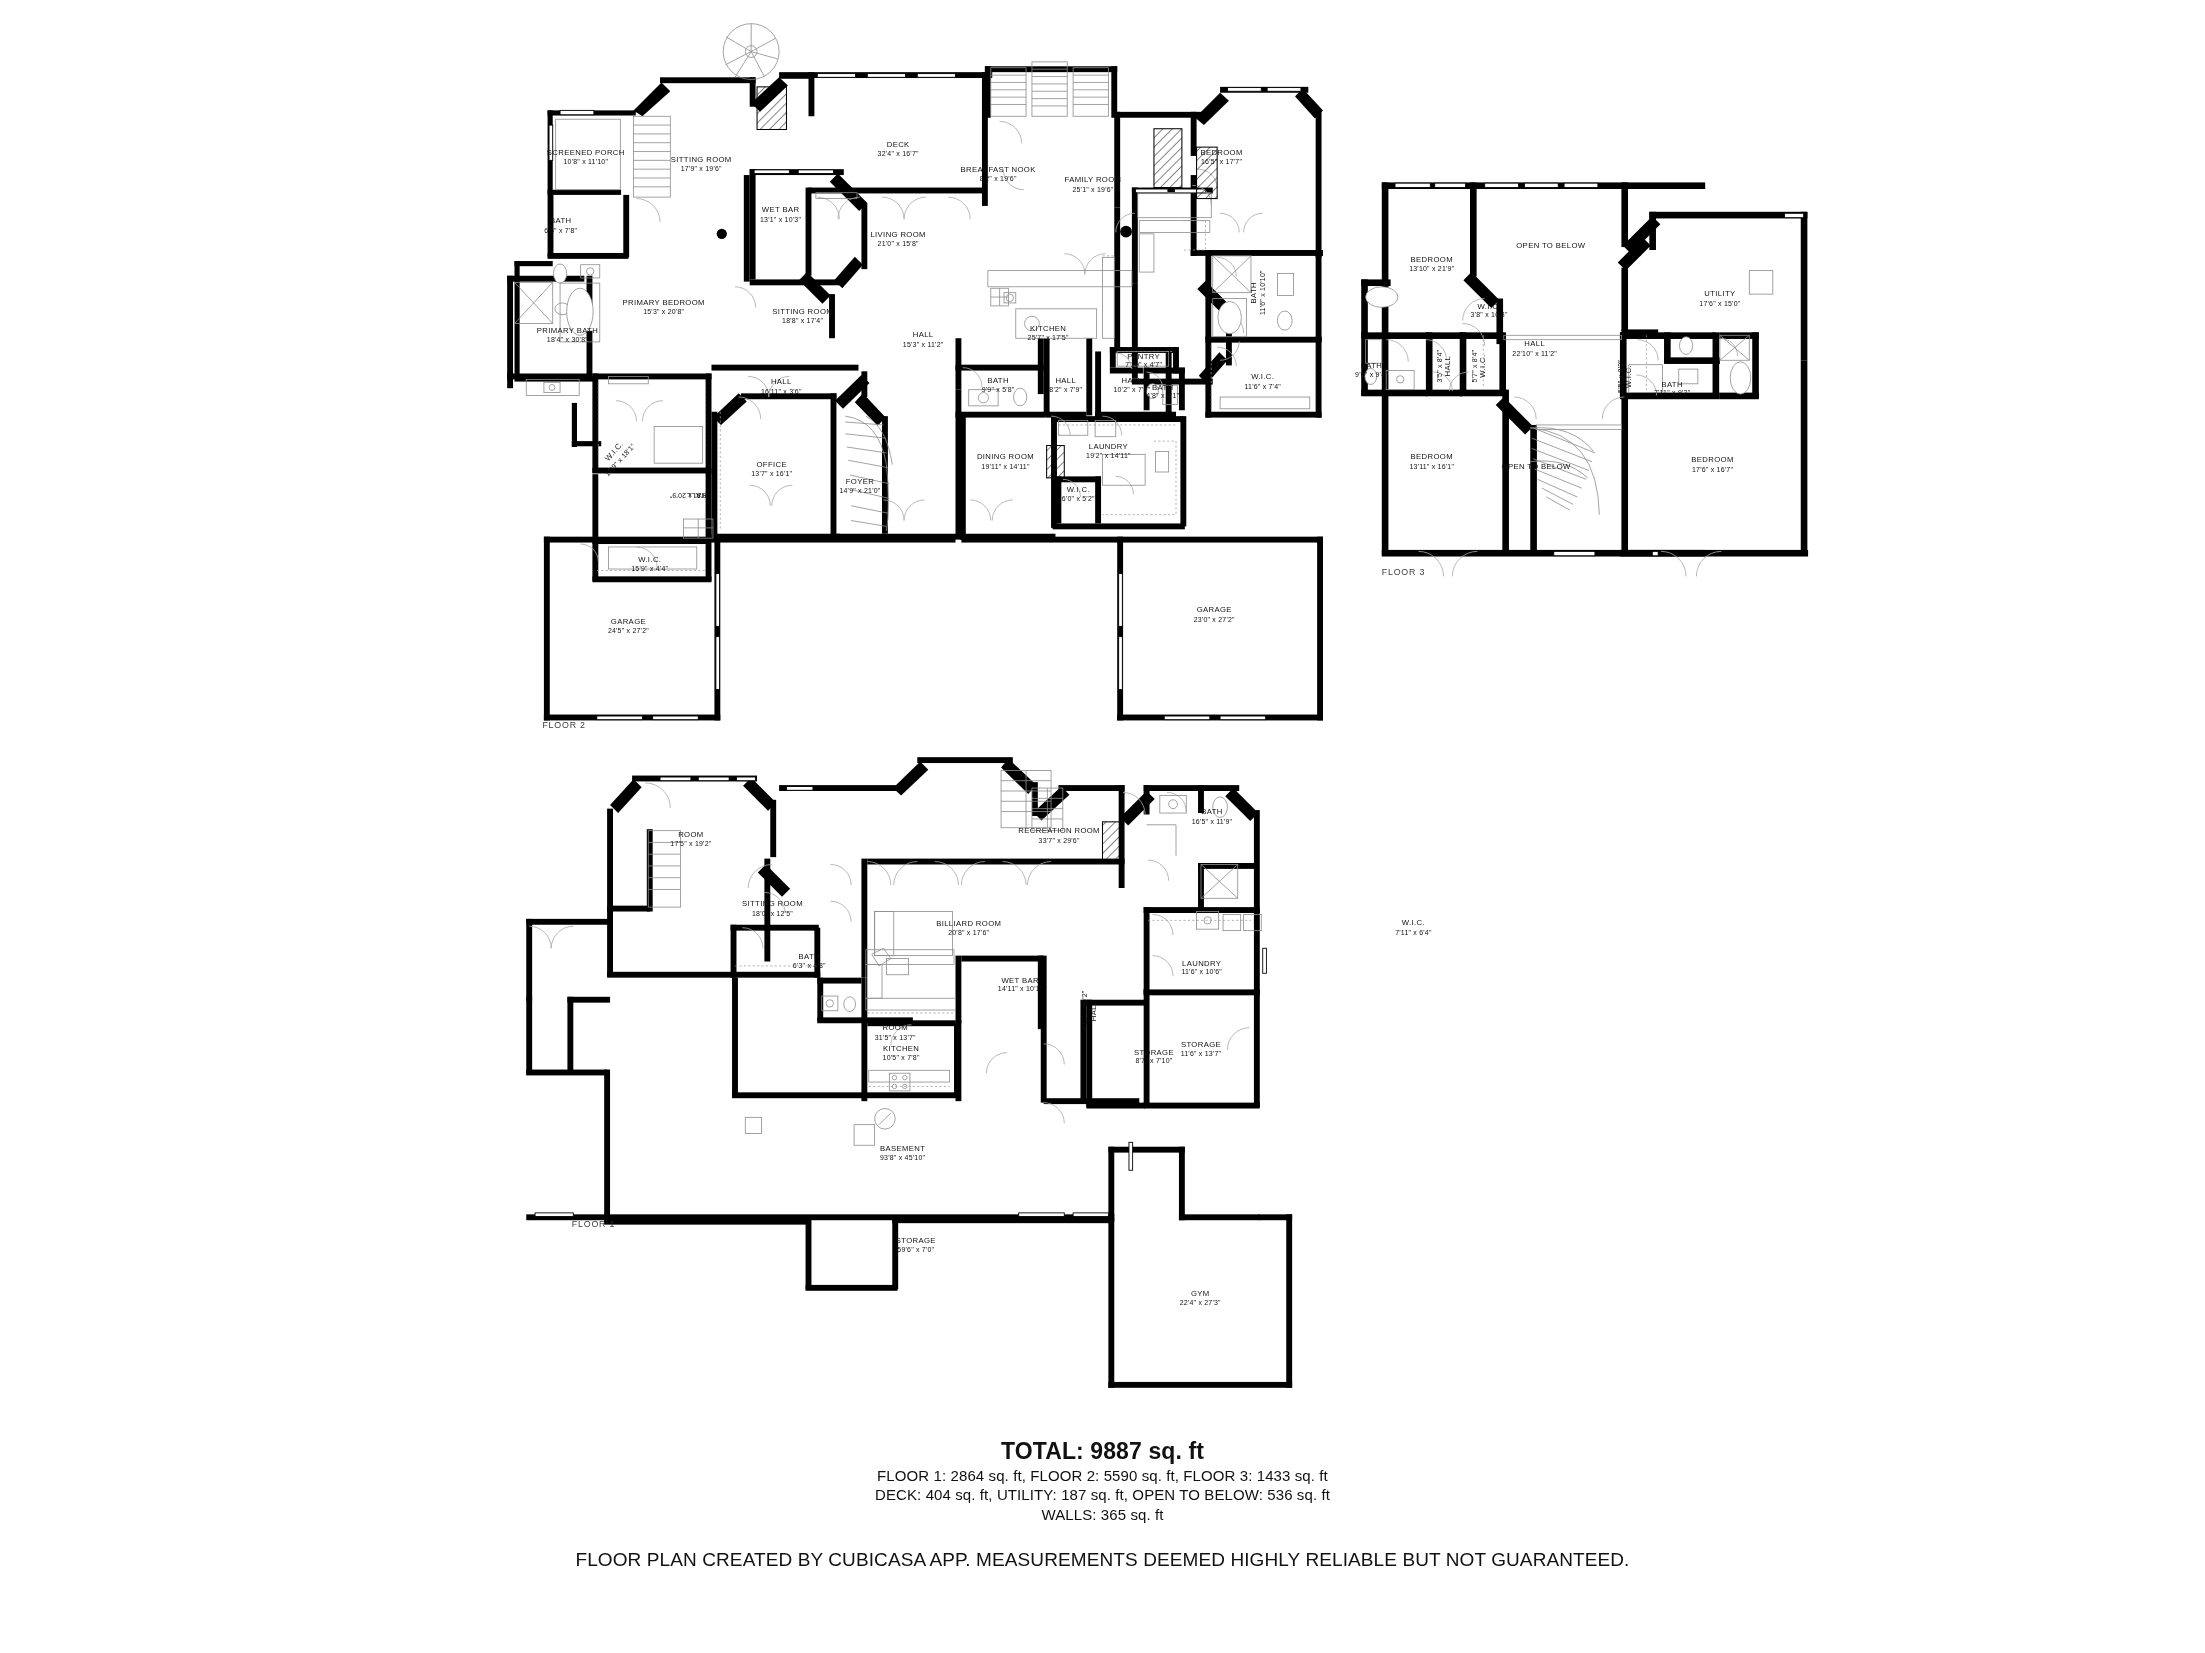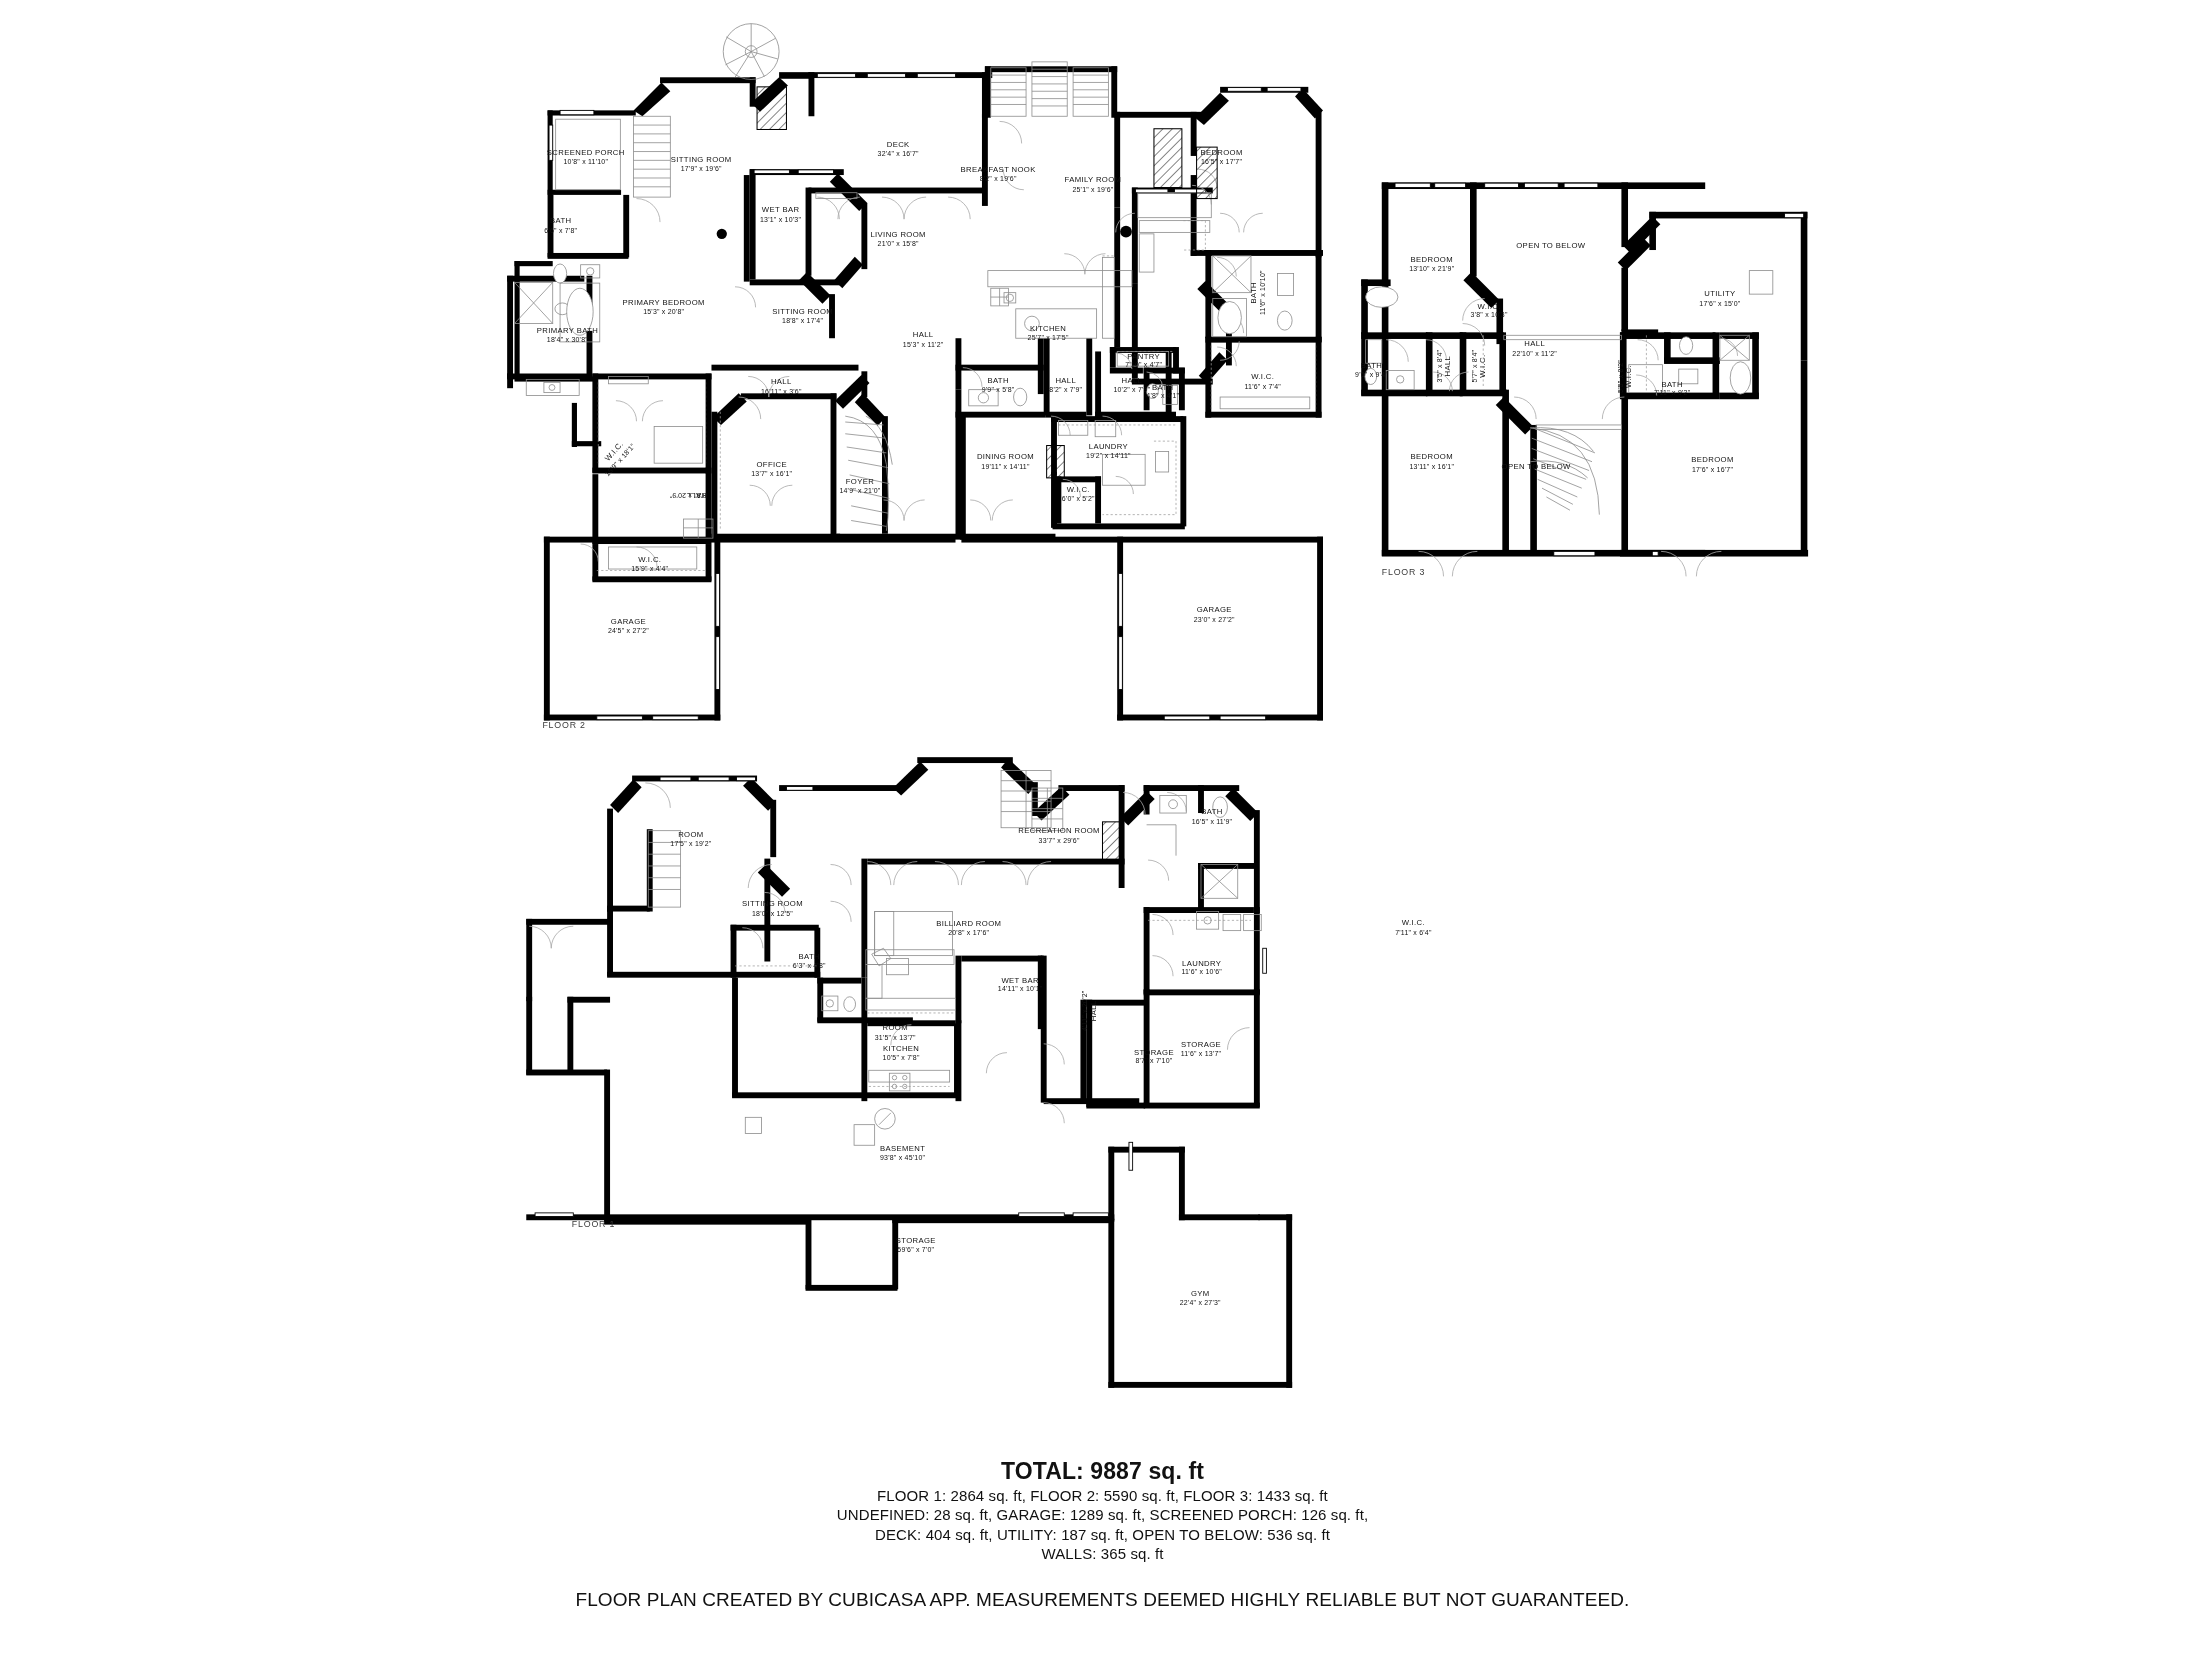--- a/index.html
+++ b/index.html
@@ -89,21 +89,20 @@
     stroke-width: 1;
     stroke-dasharray: 3 3;
   }
   
   #summary {
     position: absolute;
     left: 0;
     top: 1437px;
     width: 2205px;
     text-align: center;
-    margin-top: 20px;
   }
   #summary .total {
     font-family: "Liberation Sans", sans-serif;
     font-size: 23px;
     font-weight: bold;
     letter-spacing: 0.1px;
     line-height: 1.26;
     margin: 0;
   }
   #summary .line {
@@ -1054,20 +1053,19 @@
 
         <text class="floor-tag" x="778" y="1669">FLOOR 1</text>
       </g>
     </g>
 
   </svg>
 
   <div id="summary">
     <p class="total">TOTAL: 9887 sq. ft</p>
     <p class="line">FLOOR 1: 2864 sq. ft, FLOOR 2: 5590 sq. ft, FLOOR 3: 1433 sq. ft</p>
-    <p class="line">UNDEFINED: 28 sq. ft, GARAGE: 1289 sq. ft, SCREENED PORCH: 126 sq. ft,</p>
     <p class="line">DECK: 404 sq. ft, UTILITY: 187 sq. ft, OPEN TO BELOW: 536 sq. ft</p>
     <p class="line">WALLS: 365 sq. ft</p>
     <p class="credit">FLOOR PLAN CREATED BY CUBICASA APP. MEASUREMENTS DEEMED HIGHLY RELIABLE BUT NOT GUARANTEED.</p>
   </div>
 
 </div>
 
 
 </body></html>

